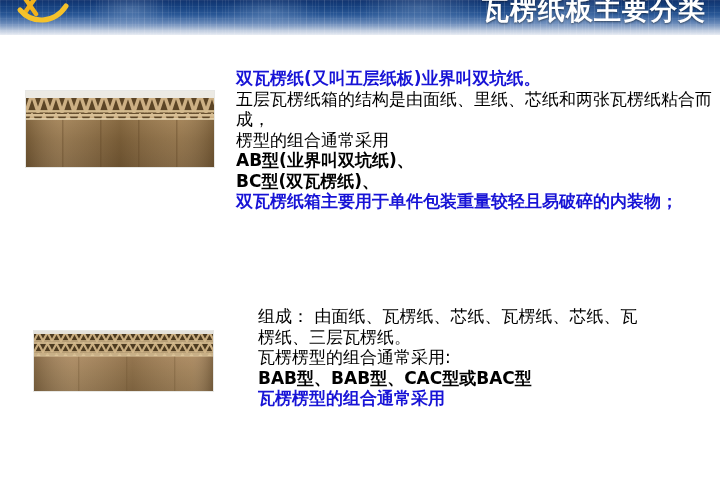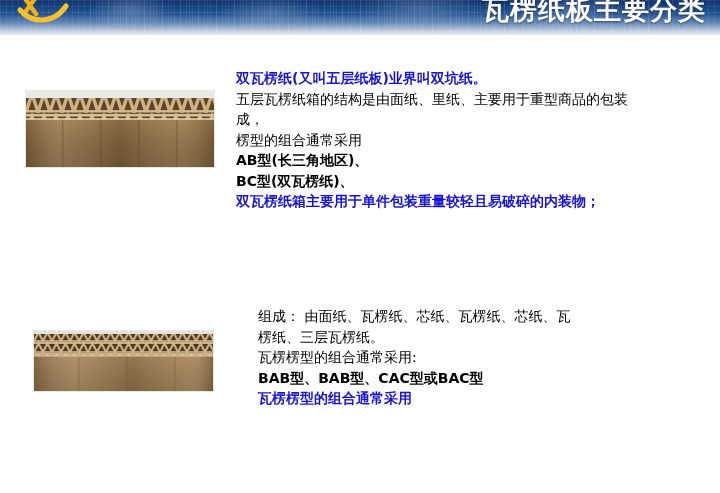--- a/index.html
+++ b/index.html
@@ -100,21 +100,21 @@
   .flute-board { position: absolute; inset: 0; }
 
   .text-col {
     position: absolute;
     font-family: "DejaVu Sans", "Liberation Sans", sans-serif;
   }
   .col1 { left: 236px; top: 0; width: 484px; }
   .col2 { left: 258px; top: 0; width: 462px; }
 
   .line {
-    font-size: 14px;
+    font-size: 17px;
     line-height: 20.5px;
     color: #000000;
     font-weight: bold;
     white-space: nowrap;
   }
   .line.normal { font-weight: normal; }
   .line.blue { color: #1713d6; font-weight: bold; }
 </style>
 </head>
 <body>
@@ -168,24 +168,24 @@
           <rect x="74" y="28" width="1.5" height="48" fill="#5e4425"></rect>
           <rect x="112" y="28" width="1.5" height="48" fill="#5e4425"></rect>
           <rect x="150" y="28" width="1.5" height="48" fill="#5e4425"></rect>
         </g>
         <rect x="0" y="27" width="188" height="2" fill="#e3d2ae" opacity=".8"></rect>
       </svg>
     </div>
 
     <div class="text-col col1">
       <div class="line blue">双瓦楞纸(又叫五层纸板)业界叫双坑纸。</div>
-      <div class="line normal">五层瓦楞纸箱的结构是由面纸、里纸、主要用于重型商品的包装</div>
+      <div class="line normal">五层瓦楞纸箱的结构是由面纸、里纸、芯纸和两张瓦楞纸粘合而</div>
       <div class="line normal">成，</div>
       <div class="line normal">楞型的组合通常采用</div>
-      <div class="line">AB型(长三角地区)、</div>
+      <div class="line">AB型(业界叫双坑纸)、</div>
       <div class="line">BC型(双瓦楞纸)、</div>
       <div class="line blue">双瓦楞纸箱主要用于单件包装重量较轻且易破碎的内装物；</div>
     </div>
   </div>
 
   <div class="section sec2">
 
     <div class="board-photo photo2">
       <svg class="flute-board" viewBox="0 0 179 60" preserveAspectRatio="none" xmlns="http://www.w3.org/2000/svg">
         <defs>

